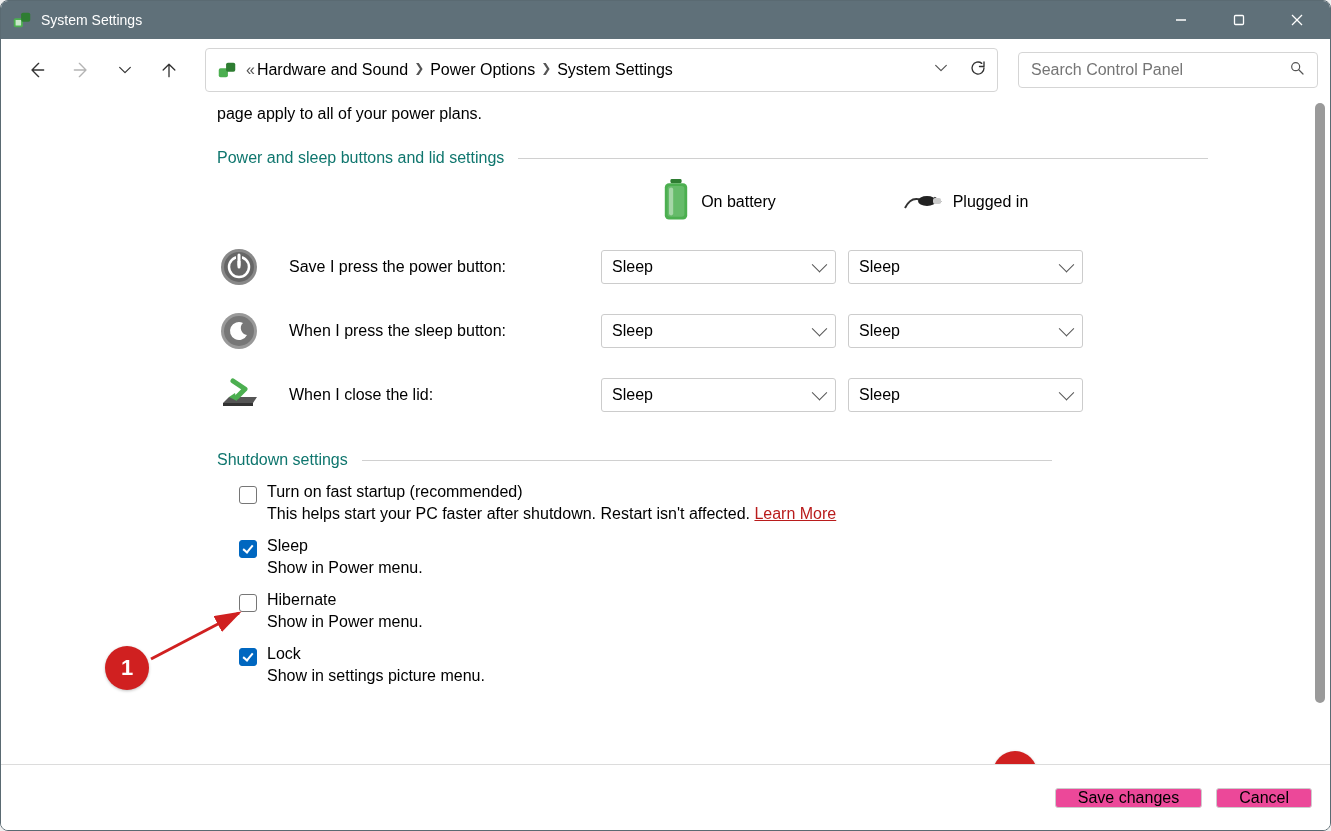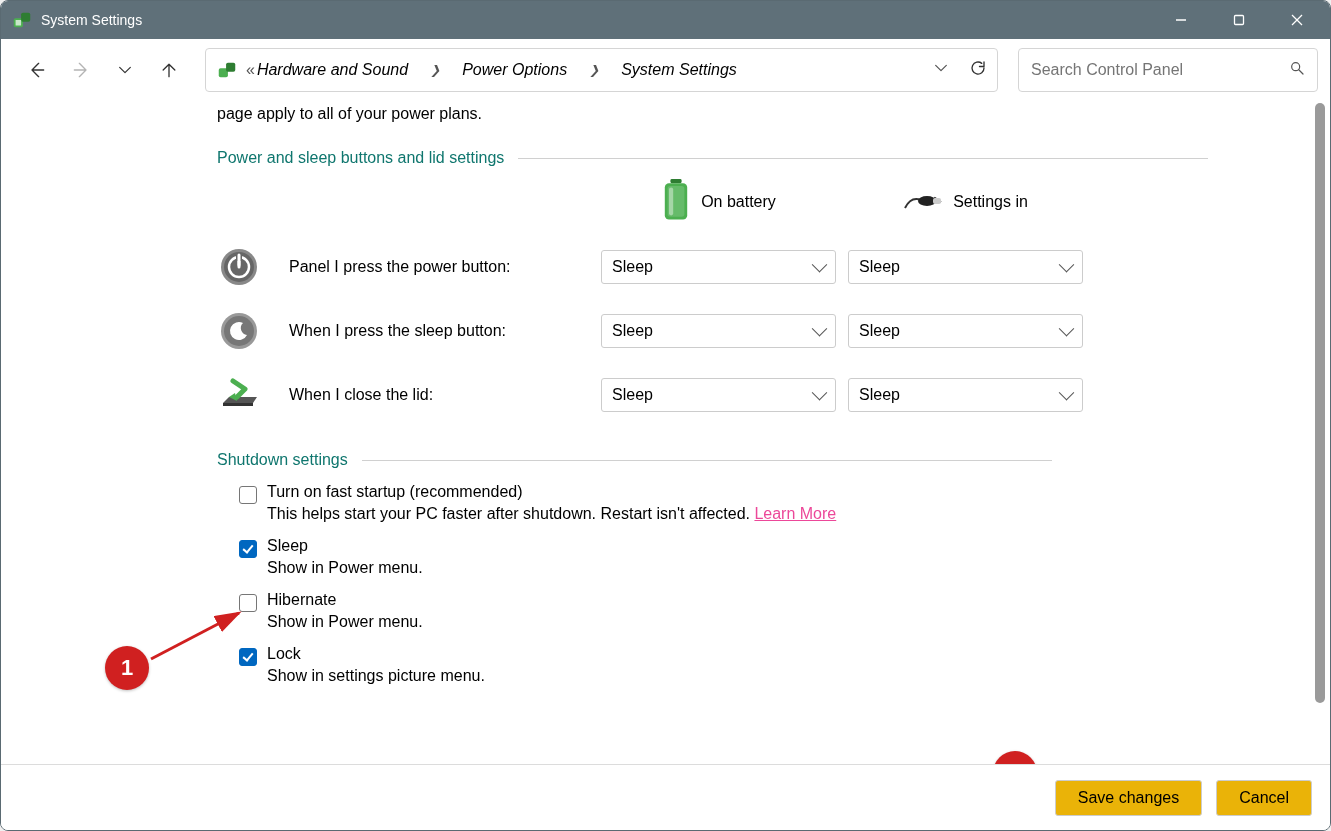--- a/index.html
+++ b/index.html
@@ -13,25 +13,25 @@
   .titlebar-buttons { margin-left: auto; display: flex; }
   .titlebar-btn { width: 58px; height: 38px; display: flex; align-items: center; justify-content: center; color: #fff; }
 
   
   .navbar { height: 62px; display: flex; align-items: center; padding: 0 12px; gap: 8px; }
   .nav-arrows { display: flex; gap: 16px; align-items: center; padding: 0 10px; }
   .nav-arrow { width: 28px; height: 28px; display:flex; align-items:center; justify-content:center; color:#333; }
   .nav-arrow.disabled { color:#aaa; }
   .addr-bar { flex: 1; height: 44px; border: 1px solid #d5d5d5; border-radius: 4px; display: flex; align-items: center; padding: 0 10px; margin-left: 4px; }
   .addr-icon { width: 22px; height: 22px; margin-right: 6px; }
-  .addr-crumbs { display: flex; align-items: center; gap: 22px; font-size: 16px; color: #000; font-style: italic; }
+  .addr-crumbs { display: flex; align-items: flex-start; gap: 6px; font-size: 16px; color: #000; }
   .addr-ellipsis { color:#555; padding:0 2px; }
   .chev { color: #555; font-size: 12px; }
   .addr-right { margin-left: auto; display:flex; gap:20px; align-items:center; color:#444; }
-  .search-box { width: 300px; height: 44px; border: 1px solid #d5d5d5; border-radius: 4px; display: flex; align-items: center; padding: 0 12px; margin-left: 12px; }
+  .search-box { width: 300px; height: 36px; border: 1px solid #d5d5d5; border-radius: 4px; display: flex; align-items: center; padding: 0 12px; margin-left: 12px; }
   .search-input { border:none; outline:none; flex:1; font-size:16px; color:#888; }
   .search-btn { color:#444; }
 
   
   .content-wrap { flex:1; overflow:hidden; position:relative; display:flex; }
   .content { flex:1; padding: 0 8px 0 216px; position:relative; }
   .intro-line { font-size:16px; color:#000; margin-top: 4px; }
 
   .section-header { display:flex; align-items:center; margin-top: 26px; margin-bottom: 12px; }
   .section-title { font-size:16px; color:#0f766e; }
@@ -47,25 +47,25 @@
   .select::after { content:""; position:absolute; right:10px; top:50%; width:10px; height:10px; transform:translateY(-70%) rotate(45deg); border-right:1.5px solid #555; border-bottom:1.5px solid #555; }
 
   
   .shutdown { margin-top: 10px; }
   .chk-row { display:flex; align-items:flex-start; gap:10px; margin-left: 22px; margin-top: 14px; }
   .chk { width:18px; height:18px; border:1.5px solid #767676; border-radius:3px; background:#fff; flex-shrink:0; margin-top:3px; position:relative; }
   .chk.checked { background:#0067c0; border-color:#0067c0; }
   .chk.checked::after { content:""; position:absolute; left:3px; top:4px; width:8px; height:4px; border-left:2px solid #fff; border-bottom:2px solid #fff; transform:rotate(-50deg); }
   .chk-title { font-size:16px; font-weight:400; }
   .chk-desc { font-size:16px; color:#000; margin-top:4px; }
-  .learn-link { color:#ec4899; text-decoration:underline; }
+  .learn-link { color:#b91c1c; text-decoration:underline; }
 
   
   .footer { height:66px; border-top:1px solid #dcdcdc; display:flex; justify-content:flex-end; align-items:center; gap:14px; padding: 0 18px; background:#fff; }
-  .btn { height:36px; border:1px solid #ccc; background:#eab308; border-radius:3px; padding: 0 22px; font-size:16px; cursor:pointer; }
+  .btn { height:20px; border:1px solid #ccc; background:#ec4899; border-radius:3px; padding: 0 22px; font-size:16px; cursor:pointer; }
 
   
   .scrollbar { position:absolute; right:2px; top:2px; width:16px; height:615px; background:transparent; }
   .scroll-thumb { width:10px; background:#9a9a9a; border-radius:5px; margin:0 auto; height:600px; }
 
   
   .anno-badge { position:absolute; width:44px; height:44px; border-radius:50%; background:#d02020; color:#fff; font-size:22px; font-weight:700; display:flex; align-items:center; justify-content:center; box-shadow: 0 1px 3px rgba(0,0,0,.25); z-index:10;}
   .anno1 { left:104px; top:545px; }
   .anno2 { left:992px; top:650px; }
 
@@ -195,34 +195,34 @@
           <span class="ps-header">On battery</span>
         </div>
         <div class="ps-header-icons">
           <span>
             <svg width="40" height="28" viewBox="0 0 40 28">
                 <path d="M2 22 Q 8 10 18 14 L 28 16 L 32 12 L 38 16" stroke="#333" stroke-width="2" fill="none"></path>
                 <ellipse cx="24" cy="15" rx="9" ry="5" fill="#222"></ellipse>
                 <rect x="30" y="12" width="8" height="6" rx="2" fill="#ccc"></rect>
               </svg>
           </span>
-          <span class="ps-header">Settings in</span>
+          <span class="ps-header">Plugged in</span>
         </div>
 
         <div class="row-icon">
           <svg width="40" height="40" viewBox="0 0 40 40">
               <circle cx="20" cy="20" r="18" fill="#888"></circle>
               <circle cx="20" cy="20" r="15" fill="#666"></circle>
               <circle cx="20" cy="20" r="10" fill="none" stroke="#fff" stroke-width="2.5"></circle>
               <line x1="20" y1="8" x2="20" y2="20" stroke="#fff" stroke-width="3" stroke-linecap="round"></line>
               <rect x="17" y="6" width="6" height="8" fill="#666"></rect>
               <line x1="20" y1="8" x2="20" y2="18" stroke="#fff" stroke-width="3" stroke-linecap="round"></line>
             </svg>
         </div>
-        <div class="row-label">Panel I press the power button:</div>
+        <div class="row-label">Save I press the power button:</div>
         <div class="select">
           <span>Sleep</span>
         </div>
         <div class="select">
           <span>Sleep</span>
         </div>
 
         <div class="row-icon">
           <svg width="40" height="40" viewBox="0 0 40 40">
               <circle cx="20" cy="20" r="18" fill="#999"></circle>

